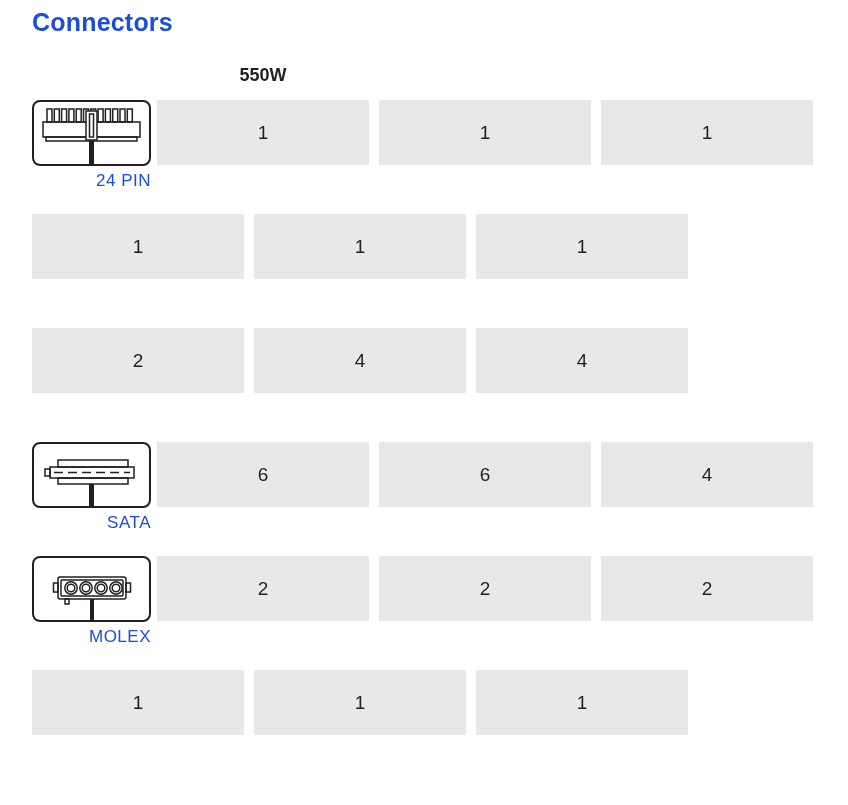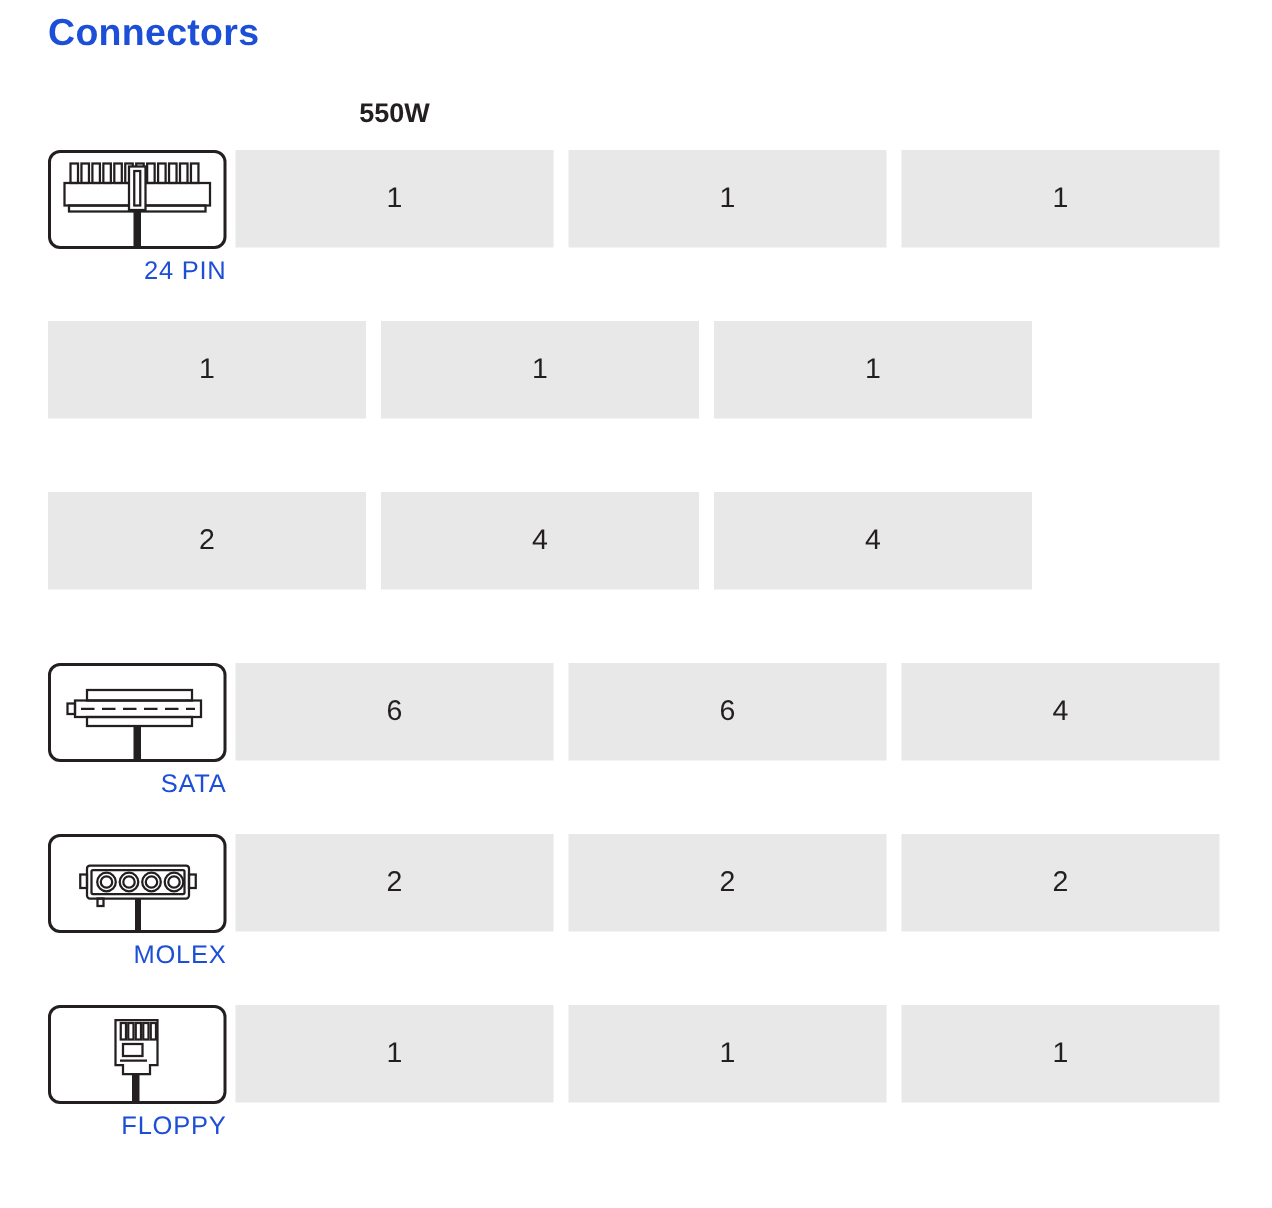--- a/index.html
+++ b/index.html
@@ -175,36 +175,20 @@
             </svg>
           </div>
           <div class="icon-label">MOLEX</div>
         </div>
         <div class="value-cell">2</div>
         <div class="value-cell">2</div>
         <div class="value-cell">2</div>
       </div>
 
       <div class="row">
-        <div class="icon-cell">
-          <div class="icon-box">
-            <svg viewBox="0 0 115 62">
-              <path class="ln" d="M43,8 h28 v30 h-5 v6 h-18 v-6 h-5 z"></path>
-              <rect class="ln" x="46.5" y="10" width="3.5" height="11"></rect>
-              <rect class="ln" x="51.5" y="10" width="3.5" height="11"></rect>
-              <rect class="ln" x="56.5" y="10" width="3.5" height="11"></rect>
-              <rect class="ln" x="61.5" y="10" width="3.5" height="11"></rect>
-              <rect class="ln" x="66.5" y="10" width="3.5" height="11"></rect>
-              <rect class="ln" x="48" y="24" width="13" height="8"></rect>
-              <line class="ln" x1="46" y1="35" x2="64" y2="35"></line>
-              <rect class="solid" x="54" y="44" width="5" height="18"></rect>
-            </svg>
-          </div>
-          <div class="icon-label">FLOPPY</div>
-        </div>
         <div class="value-cell">1</div>
         <div class="value-cell">1</div>
         <div class="value-cell">1</div>
       </div>
 
     </div>
   </div>
 </div>
 
 </body></html>

